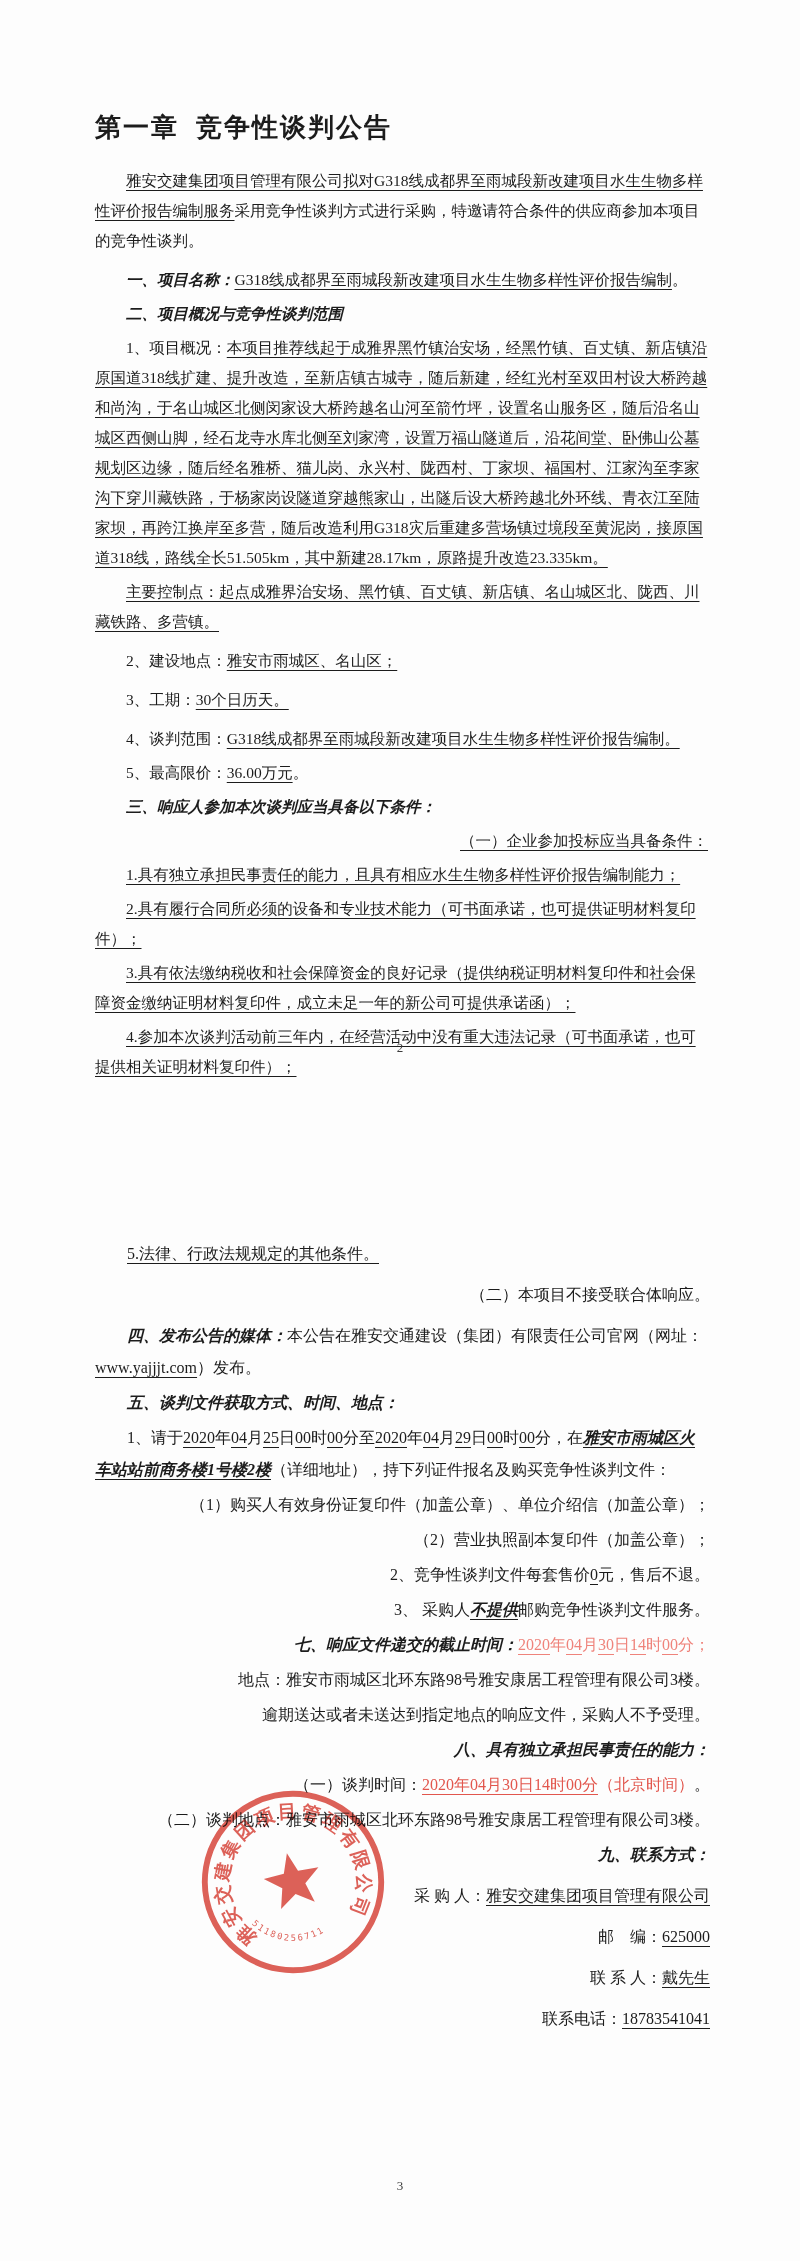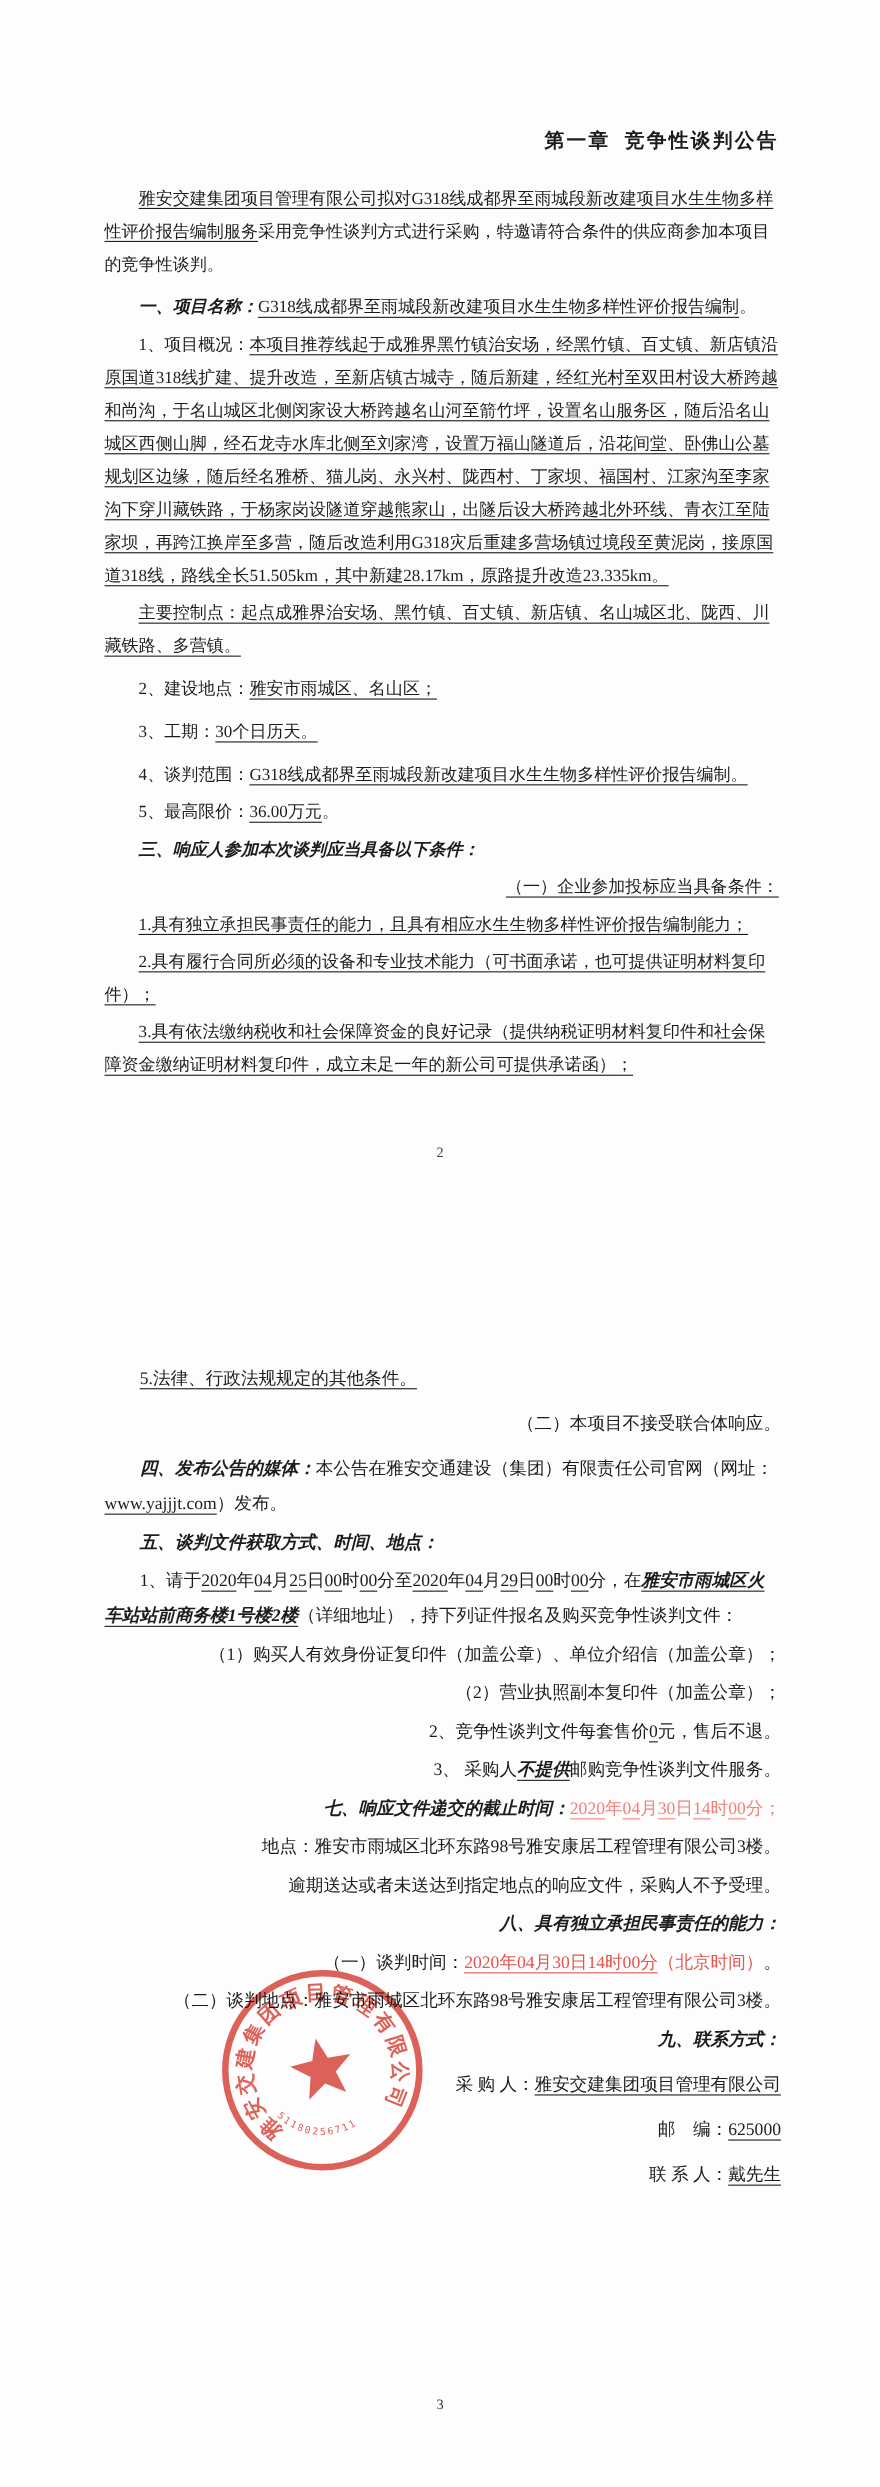--- a/index.html
+++ b/index.html
@@ -18,21 +18,21 @@
     width:800px;height:2261px;overflow:hidden;position:relative;
   }
   .page{position:relative;width:800px;background:var(--paper);}
   .page-1{height:1120px;padding:112px 92px 0 95px;}
   .page-2{height:1141px;padding:118px 90px 0 95px;}
   .page-1{font-size:15.5px;}
   .page-2{font-size:16px;}
   .blk{white-space:pre-wrap;line-height:30px;margin:0 0 4px 0;}
   .page-2 .blk{line-height:32px;margin:0 0 3px 0;}
   .blk.title{
-    text-align:right;font-size:18px;font-weight:700;
+    text-align:left;font-size:26px;font-weight:700;
     letter-spacing:2px;text-indent:0;margin:0 0 22px 0;line-height:32px;
   }
   .in2{text-indent:2em;}
   .si{text-indent:.5em;text-align:right;}
   .g{margin-top:9px !important;}
   .contact{margin-top:9px !important;}
   .b{font-weight:700;font-style:italic;}
   .u{text-decoration:underline;text-underline-offset:4px;text-decoration-thickness:1px;}
   .r1{color:var(--red-light);}
   .r2{color:var(--red-main);}
@@ -57,31 +57,33 @@
 </head>
 <body>
 
 <div>
 
   <div class="page page-1">
     <div>
         <p class="blk title"><span>第一章  竞争性谈判公告</span></p>
         <p class="blk in2"><span class="u">雅安交建集团项目管理有限公司拟对G318线成都界至雨城段新改建项目水生生物多样性评价报告编制服务</span><span>采用竞争性谈判方式进行采购，特邀请符合条件的供应商参加本项目的竞争性谈判。</span></p>
         <p class="blk in2 g"><span class="b">一、项目名称：</span><span class="u">G318线成都界至雨城段新改建项目水生生物多样性评价报告编制</span><span>。</span></p>
+        <p class="blk in2"><span class="b">二、项目概况与竞争性谈判范围</span></p>
         <p class="blk in2"><span>1、项目概况：</span><span class="u">本项目推荐线起于成雅界黑竹镇治安场，经黑竹镇、百丈镇、新店镇沿原国道318线扩建、提升改造，至新店镇古城寺，随后新建，经红光村至双田村设大桥跨越和尚沟，于名山城区北侧闵家设大桥跨越名山河至箭竹坪，设置名山服务区，随后沿名山城区西侧山脚，经石龙寺水库北侧至刘家湾，设置万福山隧道后，沿花间堂、卧佛山公墓规划区边缘，随后经名雅桥、猫儿岗、永兴村、陇西村、丁家坝、福国村、江家沟至李家沟下穿川藏铁路，于杨家岗设隧道穿越熊家山，出隧后设大桥跨越北外环线、青衣江至陆家坝，再跨江换岸至多营，随后改造利用G318灾后重建多营场镇过境段至黄泥岗，接原国道318线，路线全长51.505km，其中新建28.17km，原路提升改造23.335km。</span></p>
         <p class="blk in2"><span class="u">主要控制点：起点成雅界治安场、黑竹镇、百丈镇、新店镇、名山城区北、陇西、川藏铁路、多营镇。</span></p>
         <p class="blk in2 g"><span>2、建设地点：</span><span class="u">雅安市雨城区、名山区；</span></p>
         <p class="blk in2 g"><span>3、工期：</span><span class="u">30个日历天。</span></p>
         <p class="blk in2 g"><span>4、谈判范围：</span><span class="u">G318线成都界至雨城段新改建项目水生生物多样性评价报告编制。</span></p>
         <p class="blk in2"><span>5、最高限价：</span><span class="u">36.00万元</span><span>。</span></p>
         <p class="blk in2"><span class="b">三、响应人参加本次谈判应当具备以下条件：</span></p>
         <p class="blk si"><span class="u">（一）企业参加投标应当具备条件：</span></p>
         <p class="blk in2"><span class="u">1.具有独立承担民事责任的能力，且具有相应水生生物多样性评价报告编制能力；</span></p>
         <p class="blk in2"><span class="u">2.具有履行合同所必须的设备和专业技术能力（可书面承诺，也可提供证明材料复印件）；</span></p>
         <p class="blk in2"><span class="u">3.具有依法缴纳税收和社会保障资金的良好记录（提供纳税证明材料复印件和社会保障资金缴纳证明材料复印件，成立未足一年的新公司可提供承诺函）；</span></p>
+        <p class="blk in2"><span class="u">4.参加本次谈判活动前三年内，在经营活动中没有重大违法记录（可书面承诺，也可提供相关证明材料复印件）；</span></p>
       </div>
     <div class="page-number">2</div>
   </div>
 
   <div class="page page-2">
     <div>
         <p class="blk in2"><span class="u">5.法律、行政法规规定的其他条件。</span></p>
         <p class="blk si g"><span>（二）本项目不接受联合体响应。</span></p>
         <p class="blk in2 g"><span class="b">四、发布公告的媒体：</span><span>本公告在雅安交通建设（集团）有限责任公司官网（网址：</span><span class="u">www.yajjjt.com</span><span>）发布。</span></p>
         <p class="blk in2"><span class="b">五、谈判文件获取方式、时间、地点：</span></p>
@@ -93,20 +95,21 @@
         <p class="blk si"><span class="b">七、响应文件递交的截止时间：</span><span class="u r1">2020</span><span class="r1">年</span><span class="u r1">04</span><span class="r1">月</span><span class="u r1">30</span><span class="r1">日</span><span class="u r1">14</span><span class="r1">时</span><span class="u r1">00</span><span class="r1">分；</span></p>
         <p class="blk si"><span>地点：雅安市雨城区北环东路98号雅安康居工程管理有限公司3楼。</span></p>
         <p class="blk si"><span>逾期送达或者未送达到指定地点的响应文件，采购人不予受理。</span></p>
         <p class="blk si"><span class="b">八、具有独立承担民事责任的能力：</span></p>
         <p class="blk si"><span>（一）谈判时间：</span><span class="u r2">2020年04月30日14时00分</span><span class="r2">（北京时间）</span><span>。</span></p>
         <p class="blk si"><span>（二）谈判地点：</span><span>雅安市雨城区北环东路98号雅安康居工程管理有限公司3楼。</span></p>
         <p class="blk si"><span class="b">九、联系方式：</span></p>
         <p class="blk si contact"><span>采 购 人：</span><span class="u">雅安交建集团项目管理有限公司</span></p>
         <p class="blk si contact"><span>邮    编：</span><span class="u">625000</span></p>
         <p class="blk si contact"><span>联 系 人：</span><span class="u">戴先生</span></p>
+        <p class="blk si contact"><span>联系电话：</span><span class="u">18783541041</span></p>
       </div>
 
     <svg class="seal" viewBox="0 0 200 200" aria-hidden="true">
       <defs>
         <path id="arcTop" d="M 53.3 146.7 A 66 66 0 1 1 146.7 146.7" fill="none"></path>
         <path id="arcBot" d="M 43.6 120.5 A 60 60 0 0 0 156.4 120.5" fill="none"></path>
       </defs>
       <circle class="ring" cx="100" cy="100" r="90"></circle>
       <polygon class="star" points="100,70 107.4,89.8 128.5,90.7 112,103.9 117.6,124.3 100,112.6 82.4,124.3 88,103.9 71.5,90.7 92.6,89.8"></polygon>
       <text class="seal-name">

